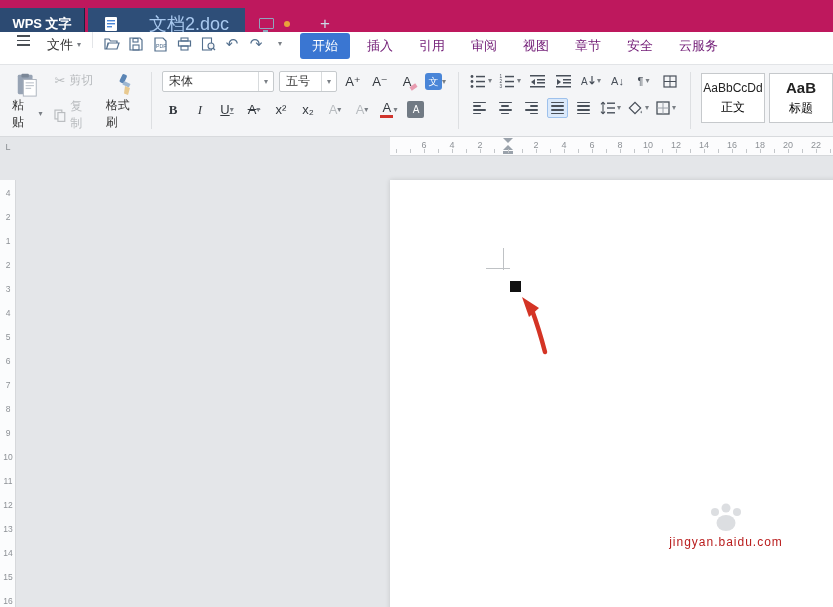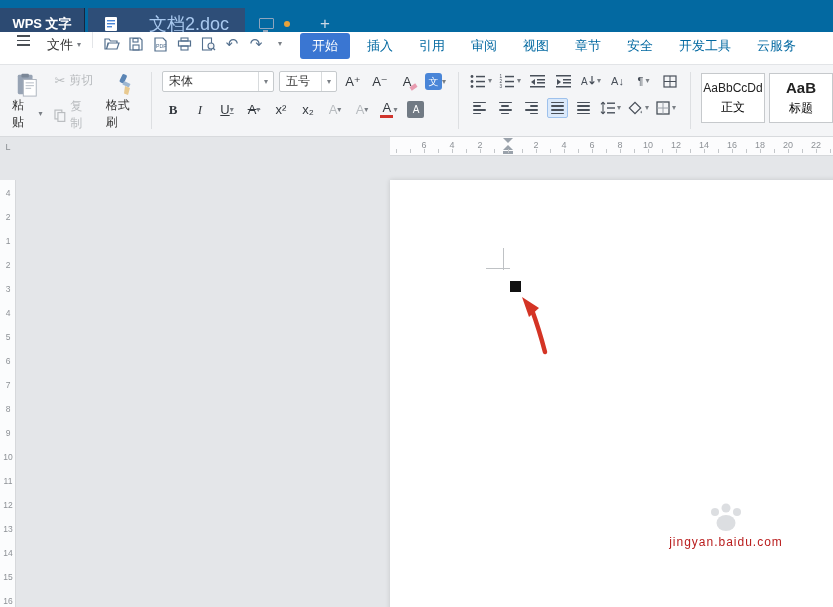--- a/index.html
+++ b/index.html
@@ -1,40 +1,40 @@
 <!DOCTYPE html>
 <html><head>
 <meta charset="utf-8">
 <style>
   * { box-sizing: border-box; margin: 0; padding: 0; }
   html,body { width:833px; height:607px; overflow:hidden; }
   body { font-family:"Liberation Sans","DejaVu Sans",sans-serif; background:#e4e6e9; position:relative; cursor:default; -webkit-user-select:none; user-select:none; }
 
   
-  .titlebar { position:absolute; top:0; left:0; right:0; height:47px; background:#0369a1; display:flex; align-items:center; }
+  .titlebar { position:absolute; top:0; left:0; right:0; height:47px; background:#be185d; display:flex; align-items:center; }
   .wps-block { width:85px; height:32px; background:#2c4a72; border-right:1px solid #16263f; color:#fff; font-size:13px; font-weight:bold; display:flex; align-items:center; justify-content:center; }
   .doc-tab { margin-left:3px; height:32px; background:#2e4e78; display:flex; align-items:center; gap:7px; padding:0 16px; }
   .doc-tab .title { color:#a9c9ef; font-size:18px;margin-left:24px; }
   .monitor { margin-left:14px; width:15px; height:11px; border:1.5px solid #8fa5bd; border-radius:1px; position:relative; }
   .monitor::after { content:""; position:absolute; left:3px; bottom:-4px; width:5px; height:2px; background:#8fa5bd; }
   .odot { margin-left:10px; width:6px; height:6px; border-radius:50%; background:#e9a23b; }
   .plus { margin-left:24px; color:#cdd8e6; font-size:17px; line-height:1; padding:2px 6px; }
 
   
   .menubar { position:absolute; top:32px; left:0; right:0; height:33px; background:#fff; border-bottom:1px solid #e2e4e7; display:flex; align-items:flex-start; white-space:nowrap; overflow:hidden; }
   .hamburger { margin-left:14px; display:flex; flex-direction:column; gap:3px; padding:3px; }
   .hamburger i { display:block; width:13px; height:1.6px; background:#4a4f55; }
   .file-btn { margin-left:10px; font-size:13px; color:#333; display:flex; align-items:center; gap:4px; padding:4px 4px; }
   .caret { font-size:8px; color:#7a7f85; line-height:1; }
   .vdiv { width:1px; height:16px; background:#e3e5e8; margin:0 7px; }
   .qicons { display:flex; align-items:center; }
   .qicon { width:24px; height:24px; display:flex; align-items:center; justify-content:center; color:#54708e; font-size:15px; }
   .qicon svg { display:block; }
   .menu-tabs { display:flex; align-items:center; margin-left:8px; }
-  .mtab { font-size:13px; color:#0369a1; padding:5px 13px; }
+  .mtab { font-size:13px; color:#701a75; padding:5px 13px; }
   .mtab.active { background:#3a76d2; color:#fff; border-radius:3px; padding:4px 12px; margin-right:4px; }
 
   
   .ribbon { position:absolute; top:65px; left:0; right:0; height:72px; background:#f4f5f7; border-bottom:1px solid #d8dadd; display:flex; }
   .rdiv { width:1px; background:#dddfe2; margin:7px 0; }
   .grp { display:flex; }
   .grp.clip { padding:7px 8px 4px 10px; gap:10px; }
   .bigbtn { display:flex; flex-direction:column; align-items:center; justify-content:space-between; font-size:12px; color:#333; padding:1px 2px; }
   .bigbtn .lblrow { display:flex; align-items:center; gap:3px; }
   .cutcopy { display:flex; flex-direction:column; justify-content:center; gap:9px; }
@@ -171,21 +171,20 @@
     </span>
   </span>
   <span class="menu-tabs">
     <span class="mtab active">开始</span>
     <span class="mtab">插入</span>
     <span class="mtab">引用</span>
     <span class="mtab">审阅</span>
     <span class="mtab">视图</span>
     <span class="mtab">章节</span>
     <span class="mtab">安全</span>
-    <span class="mtab">开发工具</span>
     <span class="mtab">云服务</span>
   </span>
 </div>
 
 <div class="ribbon">
 
   <div class="grp clip">
     <div class="bigbtn">
       <svg width="24" height="26" viewBox="0 0 24 26">
         <rect x="2" y="2" width="16" height="21" rx="1.5" fill="#97a3b4"></rect>

